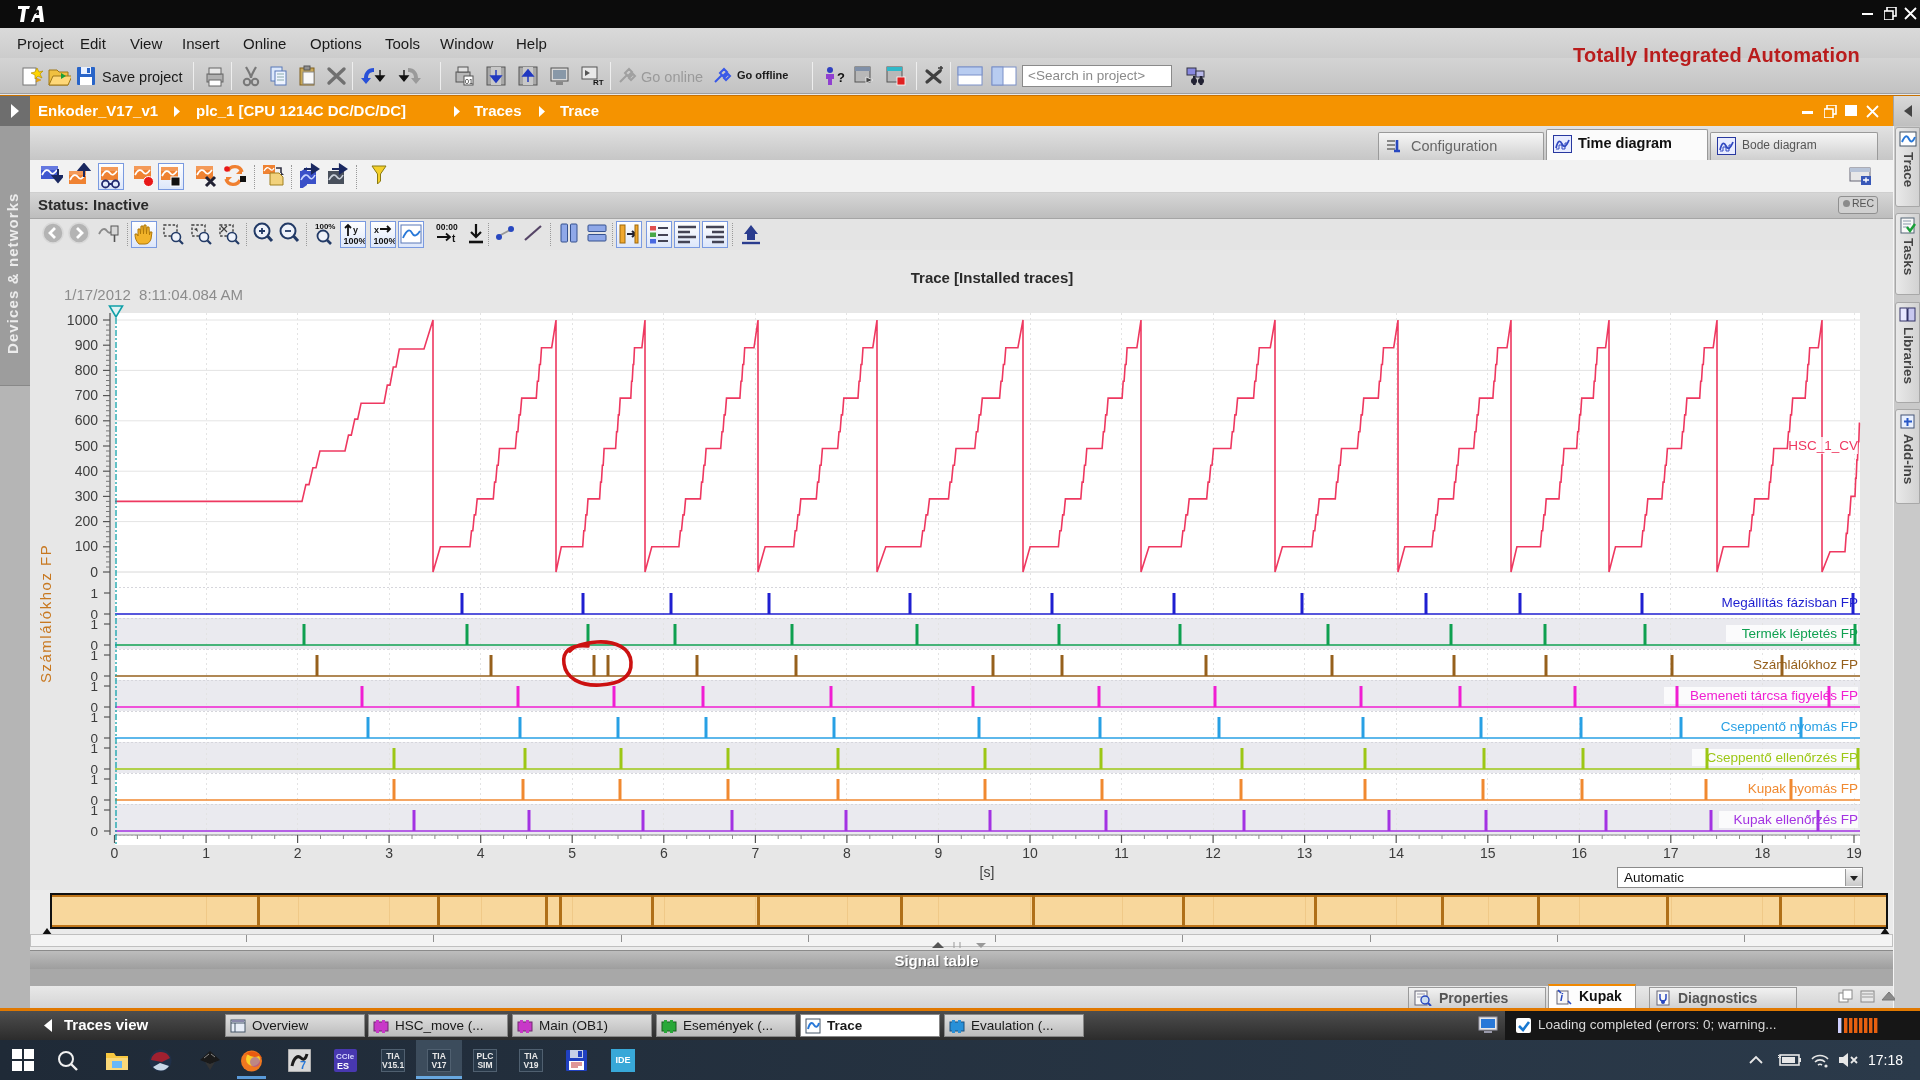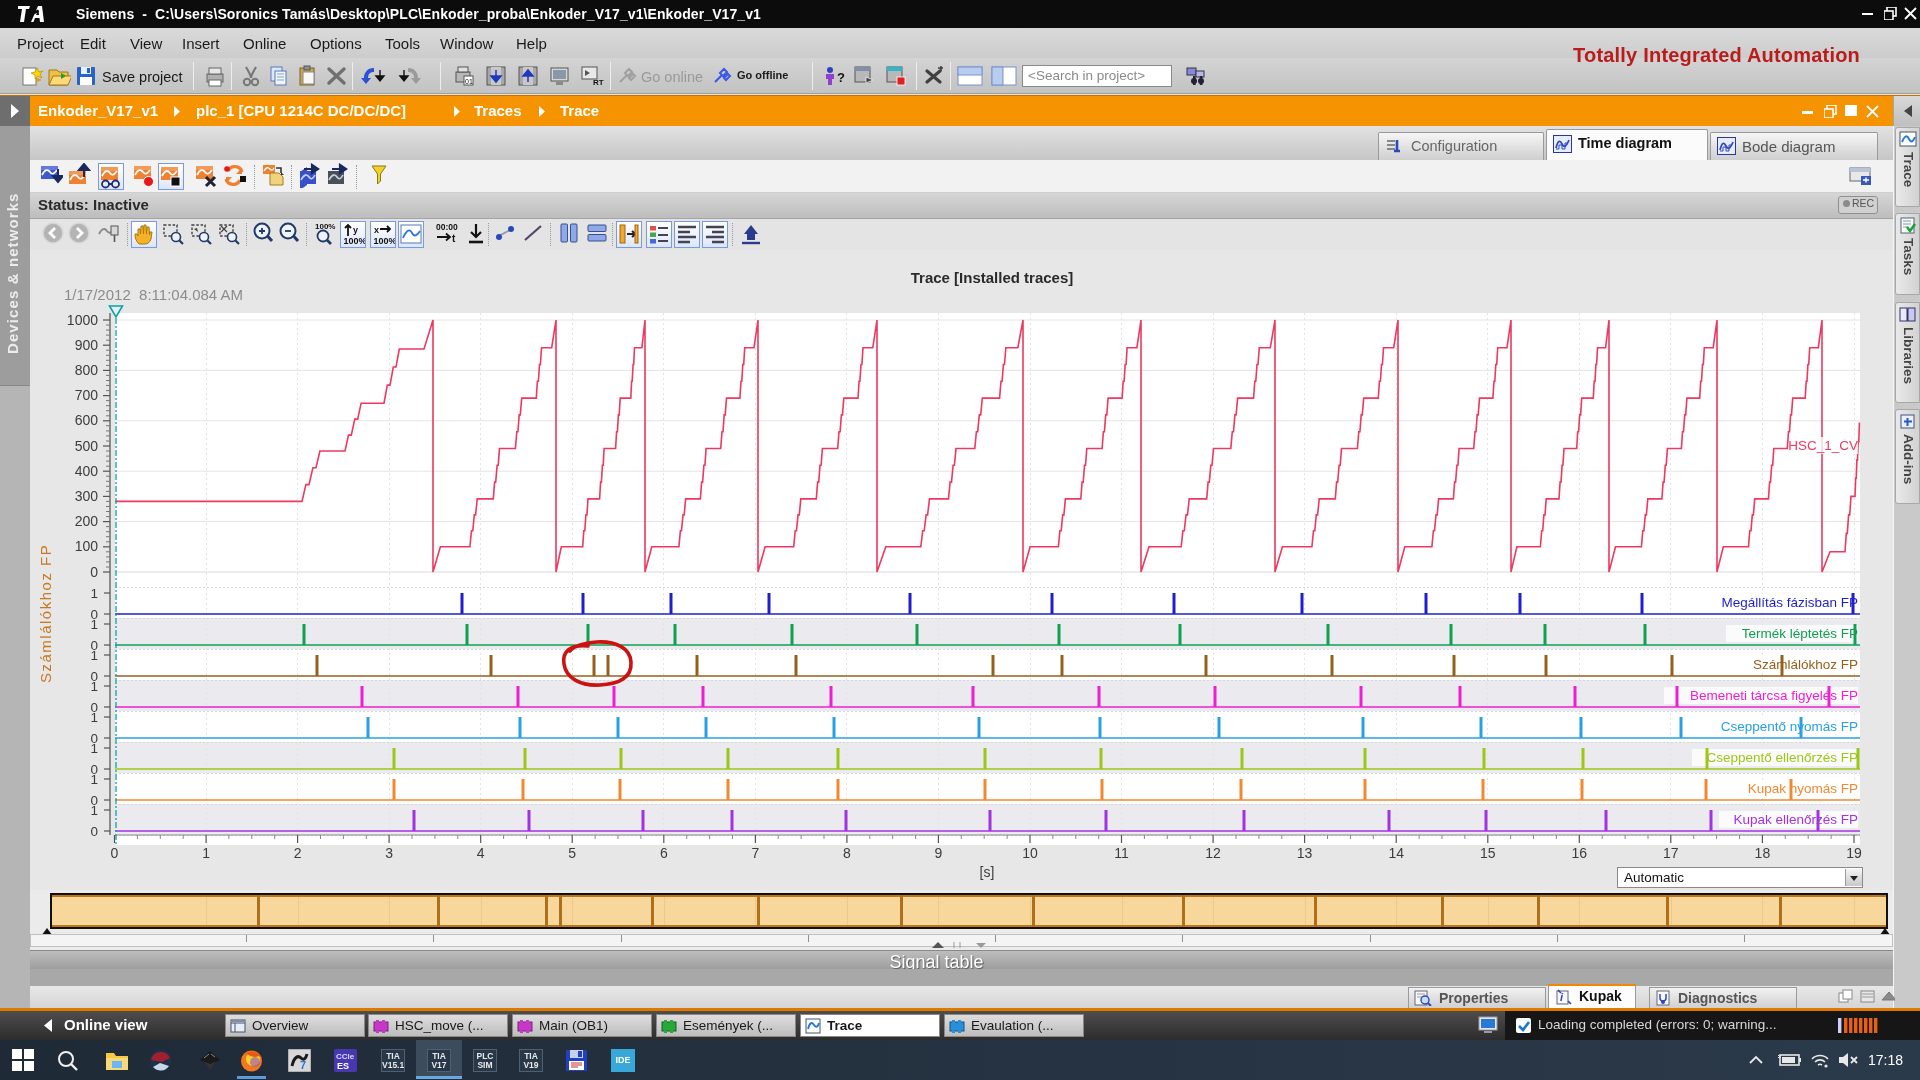--- a/index.html
+++ b/index.html
@@ -8,21 +8,20 @@
 .vtx-up{writing-mode:vertical-rl;transform:rotate(180deg)}
 
 </style></head><body>
 
 <div class="ab" style="left:0;top:0;width:1920px;height:28px;background:#0c0c0c">
  <svg class="ab" style="left:16px;top:3px" width="34" height="22" viewBox="0 0 34 22">
    <path d="M2 3 L14 3 L13 6 L10 6 L8 19 L4 19 L6 6 L2 6 Z" fill="#fff"></path>
    <path d="M15 19 L22 3 L26 3 L28 19 L24 19 L23.5 15 L19 15 L17.5 19 Z M20 12 L23 12 L22.5 7 Z" fill="#fff"></path>
    <rect x="12" y="9" width="11" height="2.6" fill="#0c0c0c" transform="rotate(-25 17 10)"></rect>
  </svg>
- <span class="ab" style="left:76px;top:6px;font-size:14px;font-weight:bold;color:#fff;letter-spacing:0.1px">Siemens&nbsp; -&nbsp; C:\Users\Soronics Tamás\Desktop\PLC\Enkoder_proba\Enkoder_V17_v1\Enkoder_V17_v1</span>
  <span class="ab" style="left:1862px;top:13px;width:11px;height:2px;background:#fff"></span>
  <svg class="ab" style="left:1884px;top:7px" width="13" height="13">
       <rect x="3" y="0" width="9" height="9" fill="none" stroke="#fff" stroke-width="1.6"></rect>
       <rect x="0" y="4" width="9" height="9" fill="#0c0c0c" stroke="#fff" stroke-width="1.6"></rect>
     </svg>
  <svg class="ab" style="left:1904px;top:7px" width="13" height="13">
       <path d="M1 1 L12 12 M12 1 L1 12" stroke="#fff" stroke-width="1.8"></path>
     </svg>
 </div>
 <div class="ab" style="left:0;top:28px;width:1920px;height:30px;background:linear-gradient(#dadada,#cccccc)">
@@ -128,21 +127,21 @@
         <path d="M3 14 h3 v-4 h3 v4 h3 v-6 h3" stroke="#3048c0" fill="none"></path>
       </svg>
    <span class="ab" style="left:31px;top:5px;font-size:14.5px;font-weight:bold;color:#111">Time diagram</span>
  </div>
  <div class="ab" style="left:1680px;top:6px;width:168px;height:28px;background:linear-gradient(#f6f6f6,#cfcfcf);border:1px solid #9a9a9a;border-bottom:none;border-radius:2px 2px 0 0">
    <svg class="ab" style="left:6px;top:4px" width="19" height="18">
         <rect x="0.5" y="0.5" width="18" height="17" fill="#e8ecff" stroke="#2838a0"></rect>
         <path d="M3 13 C5 5 7 5 9 9 C11 13 13 12 16 5" stroke="#3048c0" stroke-width="1.8" fill="none"></path>
         <path d="M3 14 h3 v-4 h3 v4 h3 v-6 h3" stroke="#3048c0" fill="none"></path>
       </svg>
-   <span class="ab" style="left:31px;top:5px;font-size:15px;color:#555">Bode diagram</span>
+   <span class="ab" style="left:31px;top:5px;font-size:12px;color:#555">Bode diagram</span>
  </div>
 </div>
 <div class="ab" style="left:30px;top:160px;width:1863px;height:33px;background:#f2f2f2;border-bottom:1px solid #cfcfcf"></div>
 <div class="ab" style="left:38px;top:163px;width:26px;height:27px;">
     <svg width="24" height="25" viewBox="0 0 24 25" style="display:block;margin:auto">
       <rect x="2" y="3" width="17" height="13" fill="#4058d0"></rect>
       <rect x="2" y="3" width="17" height="4" fill="#6478e0"></rect>
       <path d="M3 12 C6 6 9 6 11 9 C13 12 15 11 18 7" stroke="#fff" stroke-width="1.7" fill="none"></path>
       <path d="M19 6 v11 M14 13 l5 6 5-6z" fill="#1a2860" stroke="#1a2860" stroke-width="2"></path>
     </svg>
@@ -835,21 +834,21 @@
     <div class="ab" style="left:1340px;top:45px;width:1px;height:7px;background:#909090"></div>
     <div class="ab" style="left:1527px;top:45px;width:1px;height:7px;background:#909090"></div>
     <div class="ab" style="left:1714px;top:45px;width:1px;height:7px;background:#909090"></div>
     <div class="ab" style="left:900px;top:46px;width:64px;height:10px"><svg width="64" height="10">
         <path d="M8 2 L14 8 L2 8 Z" fill="#555"></path>
         <path d="M24 2 v6 M30 2 v6" stroke="#999"></path>
         <path d="M46 3 h10 l-5 5z" fill="#999"></path>
       </svg></div>
   </div>
 <div class="ab" style="left:30px;top:950px;width:1863px;height:19px;background:linear-gradient(#bdbdbd,#9e9e9e);border-top:1px solid #8a8a8a;text-align:center">
-<span style="font-size:18px;font-weight:normal;color:#fff;text-shadow:1px 1px 1px #555;position:relative;top:1px;left:-25px">Signal table</span>
+<span style="font-size:15px;font-weight:bold;color:#fff;text-shadow:1px 1px 1px #555;position:relative;top:1px;left:-25px">Signal table</span>
 </div>
 <div class="ab" style="left:30px;top:969px;width:1863px;height:17px;background:#a8a8a8"></div>
 <div class="ab" style="left:30px;top:986px;width:1863px;height:32px;background:linear-gradient(#e8e8e8,#cccccc)">
  <div class="ab" style="left:1378px;top:1px;width:138px;height:21px;background:linear-gradient(#f2f2f2,#d0d0d0);border:1px solid #9a9a9a;border-bottom:none">
   <svg class="ab" style="left:5px;top:2px" width="18" height="16">
         <rect x="1" y="1" width="12" height="14" fill="#f8f8f8" stroke="#667"></rect>
         <path d="M3 4h8M3 7h8" stroke="#99a"></path>
         <circle cx="11" cy="10" r="4" fill="#cde" stroke="#2848c0" stroke-width="1.4"></circle>
         <path d="M14 13 l3 3" stroke="#2848c0" stroke-width="2"></path>
       </svg>
@@ -878,21 +877,21 @@
       <path d="M27 5h11M27 8h11" stroke="#999"></path>
    <path d="M47 11 L54 3 L61 11 Z" fill="#8a8a8a" stroke="#777"></path>
  </svg>
 </div>
 <div class="ab" style="left:0px;top:1008px;width:1920px;height:3px;background:#e07800"></div>
 <div class="ab" style="left:0;top:1011px;width:1920px;height:29px;background:linear-gradient(#4e4e4e,#2c2c2c)">
     <div class="ab" style="left:1505px;top:0;width:415px;height:29px;background:#161616"></div>
     <svg class="ab" style="left:42px;top:7px" width="12" height="15">
       <path d="M10 1 L2 7.5 L10 14 Z" fill="#fff"></path>
     </svg>
-    <span class="ab" style="left:64px;top:5px;font-size:15px;font-weight:bold;color:#fff">Online view</span>
+    <span class="ab" style="left:64px;top:5px;font-size:15px;font-weight:bold;color:#fff">Traces view</span>
     <div class="ab" style="left:225px;top:3px;width:140px;height:23px;background:linear-gradient(#dedede,#bdbdbd);border:1px solid #888;">
       <svg class="ab" style="left:4px;top:3px" width="16" height="16" viewBox="0 0 16 16">
         <rect x="1" y="2" width="14" height="12" fill="#e8eef8" stroke="#456"></rect>
         <path d="M1 5 h14 M5 5 v9" stroke="#456"></path>
         <path d="M2 3 h12" stroke="#88a" stroke-width="2"></path>
       </svg>
       <span class="ab" style="left:26px;top:3px;font-size:13.5px;font-weight:normal;color:#1a1a1a;white-space:nowrap">Overview</span>
     </div>
     <div class="ab" style="left:368px;top:3px;width:140px;height:23px;background:linear-gradient(#dedede,#bdbdbd);border:1px solid #888;text-align:right;">
       <svg class="ab" style="left:4px;top:3px" width="16" height="16" viewBox="0 0 16 16">

